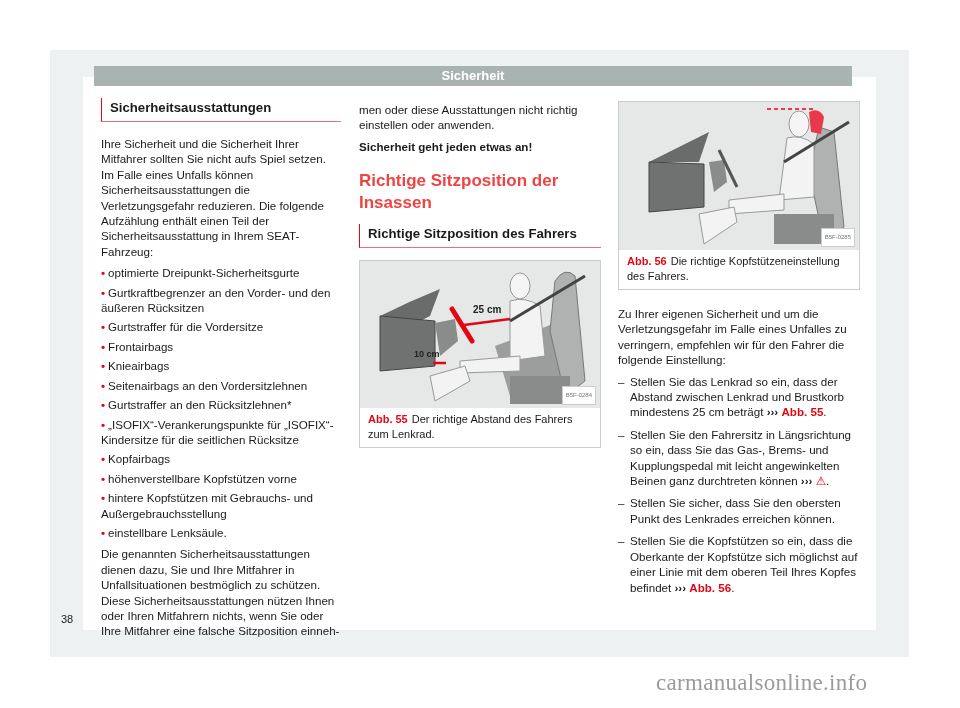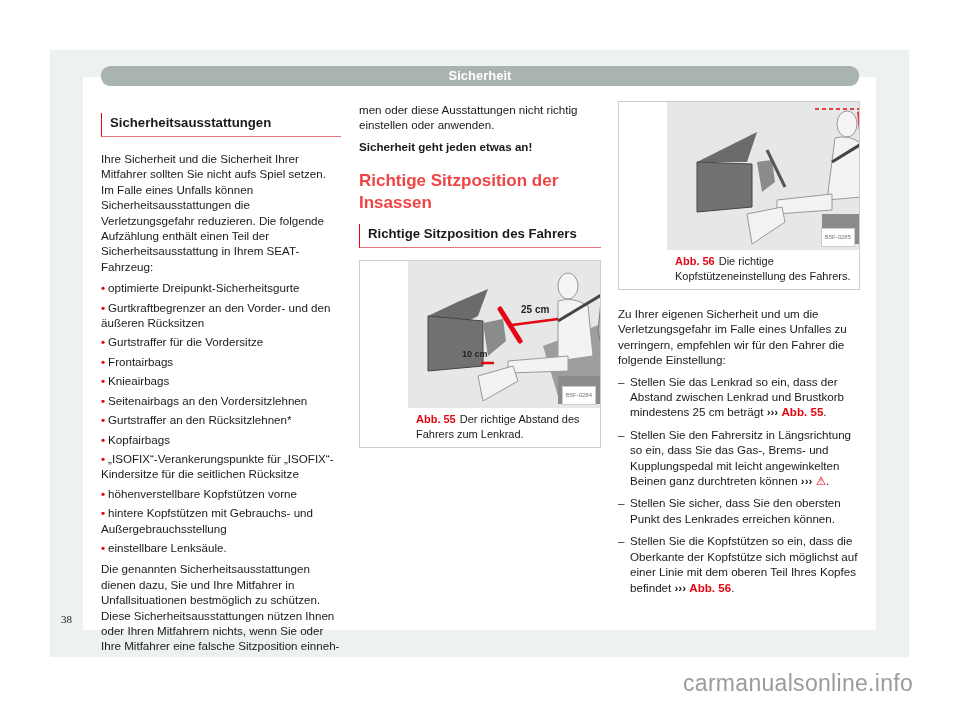--- a/index.html
+++ b/index.html
@@ -3,74 +3,73 @@
 <meta charset="utf-8">
 <style>
   html, body { margin:0; padding:0; }
   body {
     width:960px; height:708px; background:#ffffff; position:relative; overflow:hidden;
     font-family: "Liberation Sans", "DejaVu Sans", sans-serif; color:#1a1a1a;
   }
   .outer { position:absolute; left:50px; top:50px; width:859px; height:607px; background:#eef1f1; }
   .page { position:absolute; left:83px; top:77px; width:793px; height:553px; background:#ffffff; }
   .header-bar {
-    position:absolute; left:101px; top:66px; width:758px; height:20px; background:#a9b3b1;
+    position:absolute; left:94px; top:66px; width:758px; height:20px; background:#a9b3b1;
     color:#ffffff; font-weight:bold; font-size:13px; text-align:center; line-height:20px;
     font-family: "Liberation Sans Narrow", "Liberation Sans", sans-serif;
-    border-radius: 9px;
   }
   .col { position:absolute; font-size:11.6px; line-height:15.4px; }
-  .col1 { left:101px; top:98px; width:240px;margin-top:15px; }
+  .col1 { left:101px; top:98px; width:240px; }
   .col2 { left:359px; top:102px; width:242px; }
   .col3 { left:618px; top:101px; width:242px; }
   .subhead {
     font-weight:bold; font-size:13.2px; border-left:1.5px solid #e30613;
     border-bottom:1.2px solid #e8707a; padding:1px 0 5px 8px; margin-bottom:14px; line-height:17px;
   }
   p { margin:0 0 6px 0; }
   .bullets { list-style:none; margin:0 0 6px 0; padding:0; }
   .bullets li { margin-bottom:4px; }
   .dot { color:#e30613; font-weight:bold; margin-right:3px; }
   .bold { font-weight:bold; }
   .red-head { color:#ef4444; font-weight:bold; font-size:17px; line-height:22px; margin:16px 0 10px 0; }
   .fig {
-    border:1px solid #c9cfce; background:#fff;padding-left:48px;
+    border:1px solid #c9cfce; background:#fff;
   }
   .fig-img { position:relative; background:#14b8a6; overflow:hidden; }
   .fig-code { position:absolute; right:4px; bottom:3px; background:#fff; color:#777; font-size:6px; padding:1px 3px; border:1px solid #ccc; }
   .fig-cap { padding:4px 8px 6px 8px; font-size:11px; line-height:14.5px; }
   .fig-num { color:#e30613; font-weight:bold; margin-right:4px; }
   .dash-list { list-style:none; padding:0; margin:0; }
   .dash-list li { position:relative; padding-left:12px; margin-bottom:7px; }
   .dash-list li .dash { position:absolute; left:0; top:0; }
   .ref { color:#e30613; font-weight:bold; }
   .arrows { font-weight:bold; }
-  .page-num { position:absolute; left:61px; top:613px; font-size:11px; color:#222;font-family:Liberation Serif, serif; }
-  .watermark { position:absolute; left:683px; top:670px; font-size:23px; color:#9b9b9b; letter-spacing:0.3px; font-family:Liberation Sans, sans-serif; }
+  .page-num { position:absolute; left:61px; top:613px; font-size:11px; color:#222; }
+  .watermark { position:absolute; left:656px; top:670px; font-size:23px; color:#9b9b9b; letter-spacing:0.3px; font-family:Liberation Serif, serif; }
 </style>
 </head>
 <body>
 
 <div class="outer"></div>
 <div class="page"></div>
 <div class="header-bar">Sicherheit</div>
 
 <div class="col col1">
   <div class="subhead">Sicherheitsausstattungen</div>
   <p>Ihre Sicherheit und die Sicherheit Ihrer Mitfahrer sollten Sie nicht aufs Spiel setzen. Im Falle eines Unfalls können Sicherheitsausstattungen die Verletzungsgefahr reduzieren. Die folgende Aufzählung enthält einen Teil der Sicherheitsausstattung in Ihrem SEAT-Fahrzeug:</p>
   <ul class="bullets">
     <li><span class="dot">•</span><span>optimierte Dreipunkt-Sicherheitsgurte</span></li>
     <li><span class="dot">•</span><span>Gurtkraftbegrenzer an den Vorder- und den äußeren Rücksitzen</span></li>
     <li><span class="dot">•</span><span>Gurtstraffer für die Vordersitze</span></li>
     <li><span class="dot">•</span><span>Frontairbags</span></li>
     <li><span class="dot">•</span><span>Knieairbags</span></li>
     <li><span class="dot">•</span><span>Seitenairbags an den Vordersitzlehnen</span></li>
     <li><span class="dot">•</span><span>Gurtstraffer an den Rücksitzlehnen*</span></li>
+    <li><span class="dot">•</span><span>„ISOFIX“-Verankerungspunkte für „ISOFIX“-Kindersitze für die seitlichen Rücksitze</span></li>
     <li><span class="dot">•</span><span>Kopfairbags</span></li>
-    <li><span class="dot">•</span><span>„ISOFIX“-Verankerungspunkte für „ISOFIX“-Kindersitze für die seitlichen Rücksitze</span></li>
     <li><span class="dot">•</span><span>höhenverstellbare Kopfstützen vorne</span></li>
     <li><span class="dot">•</span><span>hintere Kopfstützen mit Gebrauchs- und Außergebrauchsstellung</span></li>
     <li><span class="dot">•</span><span>einstellbare Lenksäule.</span></li>
   </ul>
   <p>Die genannten Sicherheitsausstattungen dienen dazu, Sie und Ihre Mitfahrer in Unfallsituationen bestmöglich zu schützen. Diese Sicherheitsausstattungen nützen Ihnen oder Ihren Mitfahrern nichts, wenn Sie oder Ihre Mitfahrer eine falsche Sitzposition einneh-</p>
 </div>
 
 <div class="col col2">
   <p>men oder diese Ausstattungen nicht richtig einstellen oder anwenden.</p>
   <p class="bold">Sicherheit geht jeden etwas an!</p>

